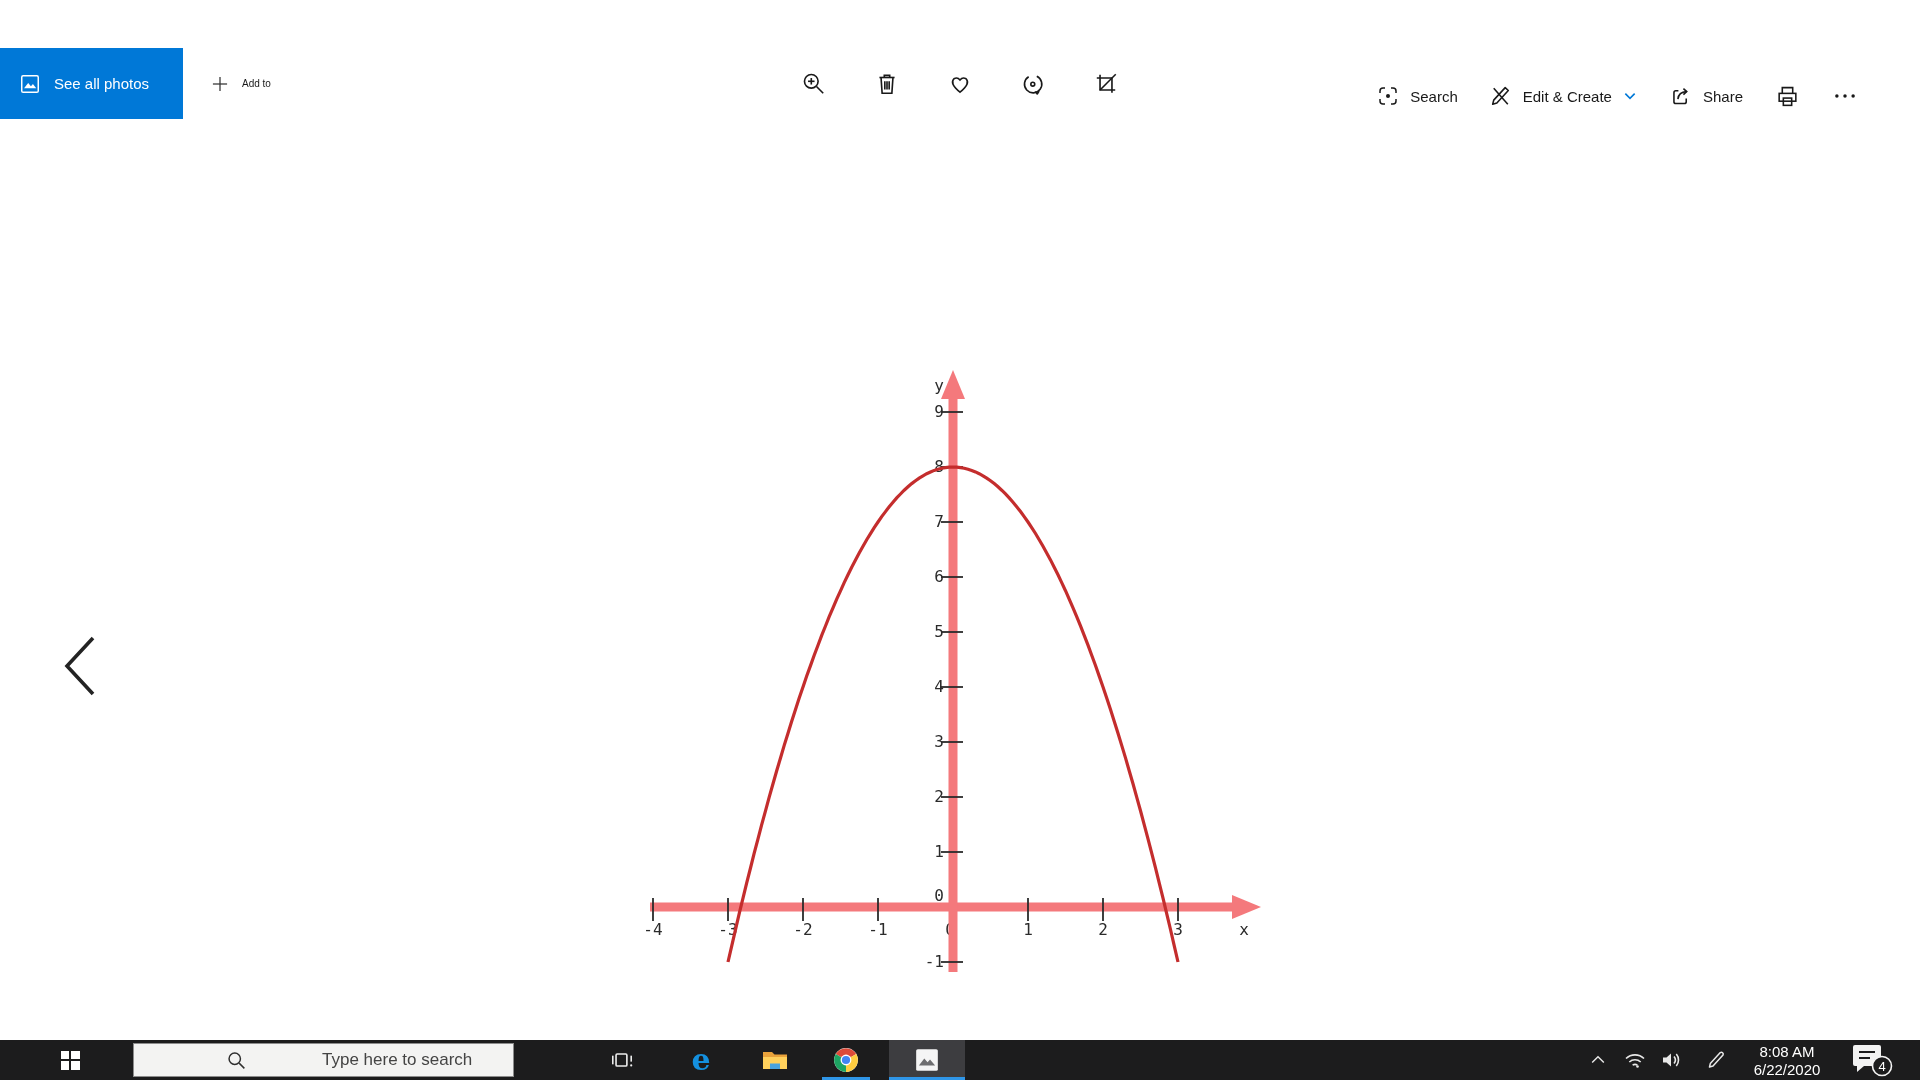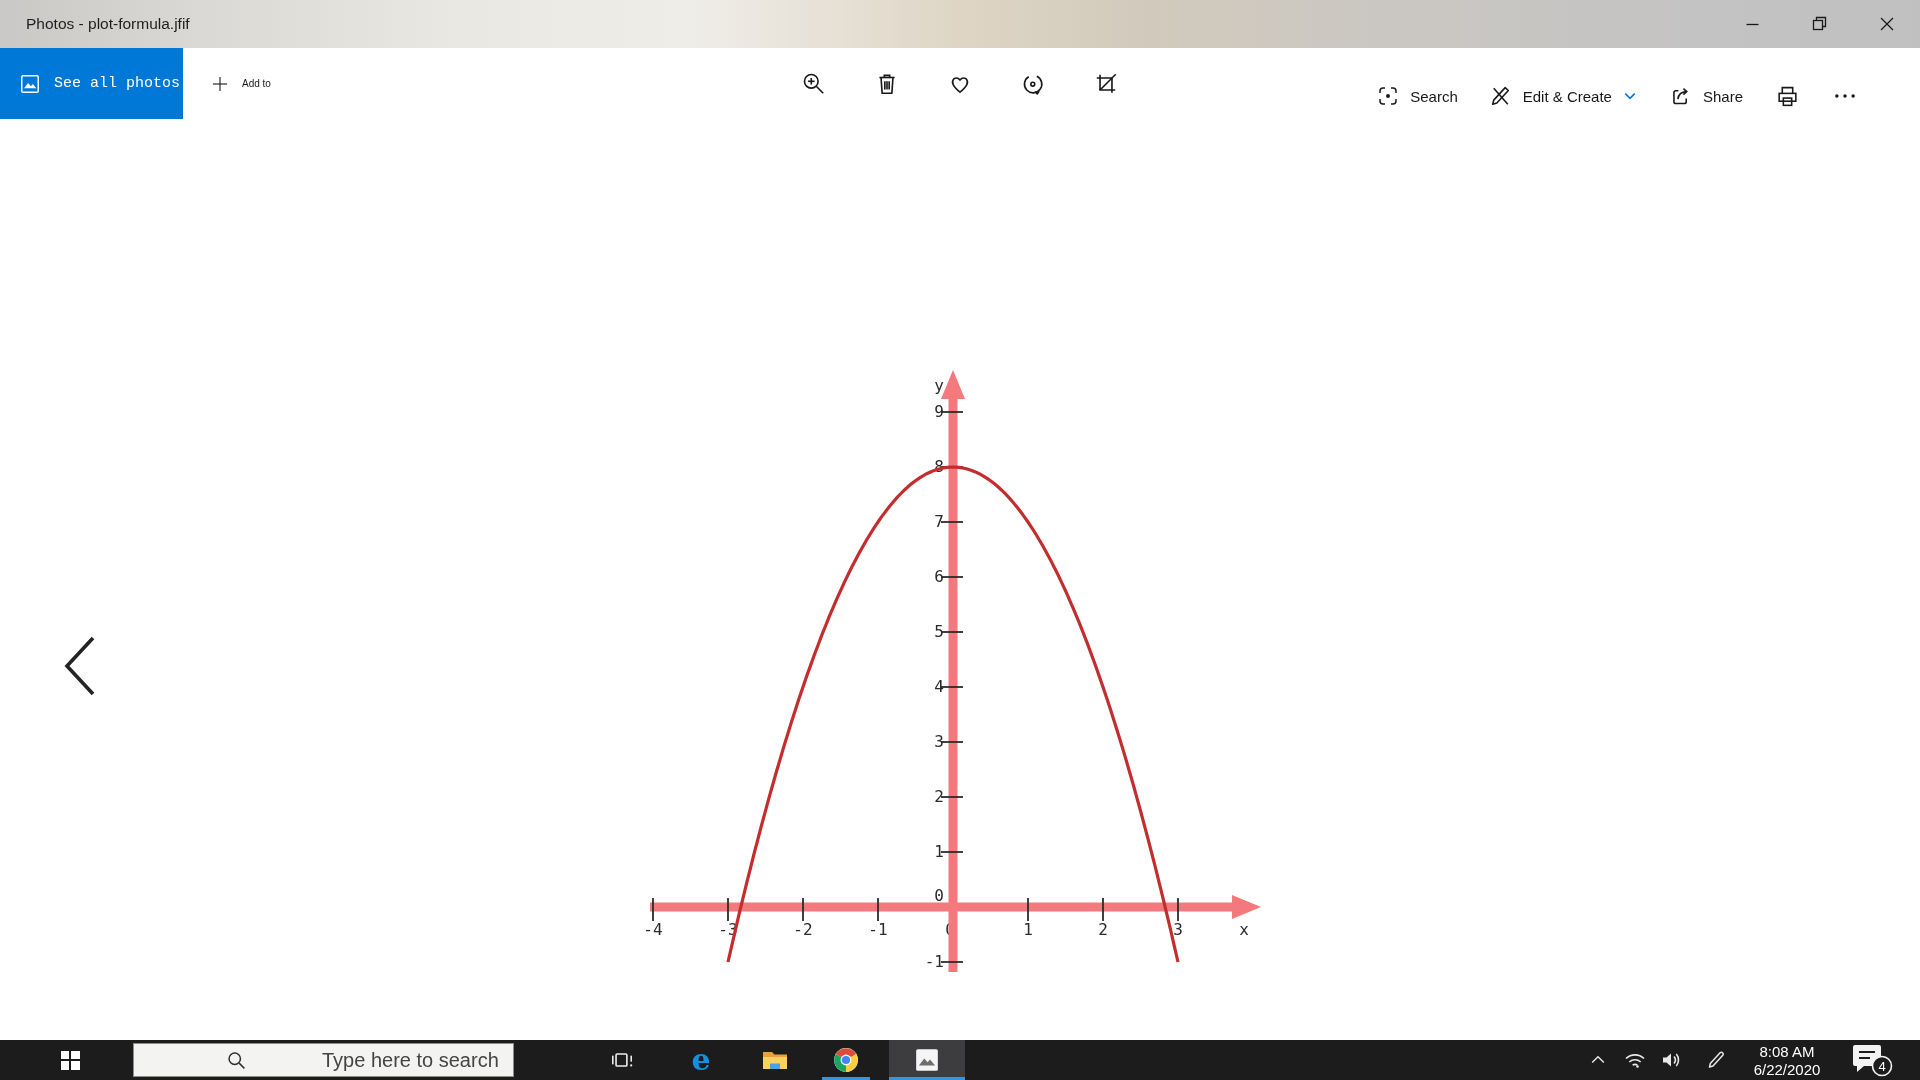--- a/index.html
+++ b/index.html
@@ -11,21 +11,21 @@
     background:linear-gradient(90deg,#c9c8c6 0%,#dad8d4 10%,#eae8e3 24%,#efede8 36%,
                #ded5c5 50%,#d2cabc 59%,#cac7c2 72%,#c4c3c3 88%,#c1c0c0 100%);
     display:flex;align-items:center;}
   .title{margin-left:26px;font-size:15.5px;color:#1f1f1f;}
   .winbtns{position:absolute;right:0;top:0;height:48px;display:flex;}
   .winbtn{width:67px;height:48px;display:flex;align-items:center;justify-content:center;}
 
   
   .commandbar{position:absolute;top:48px;left:0;right:0;height:71px;background:#fff;}
   .seeall{position:absolute;left:0;top:0;width:183px;height:71px;background:#0078d7;color:#fff;
-          display:flex;align-items:center;gap:13px;padding-left:19px;box-sizing:border-box;font-size:15px;font-family:Liberation Mono, monospace;}
+          display:flex;align-items:center;gap:13px;padding-left:19px;box-sizing:border-box;font-size:15px;}
   .addto{position:absolute;left:200px;top:0;height:71px;display:flex;align-items:center;gap:12px;
          font-size:10px;color:#191919;padding:0 10px;}
   .centericons{position:absolute;left:50%;top:0;transform:translateX(-50%);height:71px;
                display:flex;align-items:center;gap:27px;}
   .iconbtn{width:46px;height:46px;display:flex;align-items:center;justify-content:center;}
   .righticons{position:absolute;right:52px;top:0;height:71px;display:flex;align-items:flex-end;
               gap:12px;font-size:15px;color:#191919;}
   .rgroup{display:flex;align-items:center;gap:10px;padding:0 9px;height:46px;}
 
   
@@ -39,58 +39,36 @@
   
   .taskbar{position:absolute;left:0;bottom:0;width:1920px;height:40px;background:#1c1c1d;}
   .startbtn{position:absolute;left:52px;top:0;width:36px;height:40px;display:flex;
             align-items:center;justify-content:center;}
   .winflag{display:grid;grid-template-columns:8.5px 8.5px;grid-template-rows:8.5px 8.5px;gap:2px;}
   .winflag span{background:#fff;}
   .searchbox{position:absolute;left:133px;top:3px;width:381px;height:34px;background:#f3f3f2;
              border:1px solid #8c8c8c;box-sizing:border-box;display:flex;align-items:center;}
   .searchbox svg{margin-left:92px;flex:none;}
   .searchbox input{margin-left:73px;border:none;background:transparent;outline:none;
-                   font-size:20px;color:#3c3c3c;font-family:"Liberation Sans",sans-serif;width:210px;}
+                   font-size:17px;color:#3c3c3c;font-family:"Liberation Sans",sans-serif;width:210px;}
   .searchbox input::placeholder{color:#444;opacity:1;}
   .tbapp{position:absolute;top:0;height:40px;display:flex;align-items:center;justify-content:center;}
   .tbunder{position:absolute;bottom:0;left:0;right:0;height:3px;background:#2f96e8;}
   .photos-active{background:#3d3d40;}
   .clock{position:absolute;left:1740px;top:2px;width:94px;height:38px;color:#fff;font-size:15px;
          line-height:18px;text-align:center;display:flex;flex-direction:column;justify-content:center;}
   .trayic{position:absolute;top:0;height:40px;width:30px;display:flex;align-items:center;justify-content:center;}
 
   svg{display:block;}
 </style>
 </head>
 <body>
 
 <div class="screen">
 
-  <div class="titlebar">
-    <span class="title">Photos - plot-formula.jfif</span>
-    <div class="winbtns">
-      <div class="winbtn">
-        <svg width="24" height="24" viewBox="0 0 24 24">
-          <line x1="5.5" y1="12.5" x2="17.5" y2="12.5" stroke="#1a1a1a" stroke-width="1.3"></line>
-        </svg>
-      </div>
-      <div class="winbtn">
-        <svg width="24" height="24" viewBox="0 0 24 24" fill="none" stroke="#1a1a1a" stroke-width="1.3">
-          <rect x="5.5" y="8.5" width="9" height="9"></rect>
-          <path d="M8.5 8.5 V5.5 H17.5 V14.5 H14.5"></path>
-        </svg>
-      </div>
-      <div class="winbtn">
-        <svg width="24" height="24" viewBox="0 0 24 24" stroke="#1a1a1a" stroke-width="1.3">
-          <line x1="6" y1="6" x2="18" y2="18"></line>
-            <line x1="18" y1="6" x2="6" y2="18"></line>
-        </svg>
-      </div>
-    </div>
-  </div>
 
   <div class="commandbar">
 
     <div class="seeall">
       <svg width="22" height="22" viewBox="0 0 24 24" fill="none" stroke="#fff" stroke-width="1.6">
         <rect x="3" y="3" width="18" height="18" rx="1.5"></rect>
         <path d="M5.5 16.5 L10 11 L13 14.5 L15.2 12 L18.8 16.5 Z" fill="#fff" stroke="none"></path>
       </svg>
       <span>See all photos</span>
     </div>

